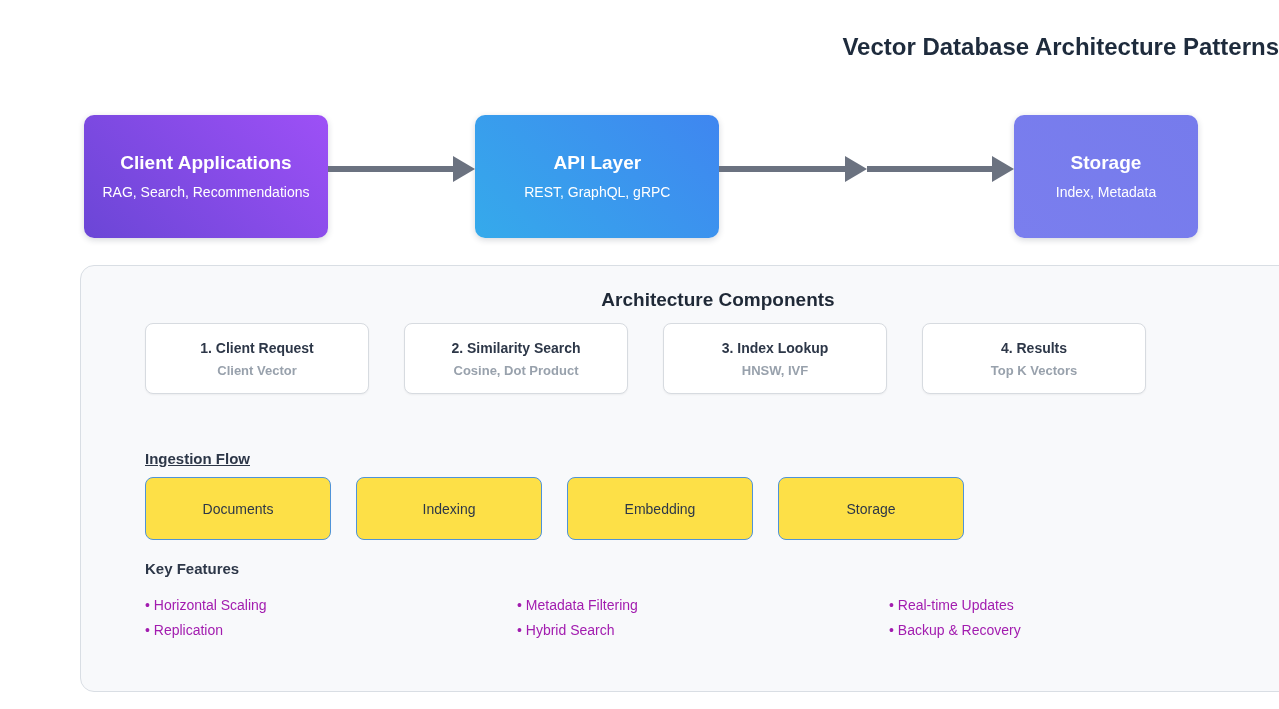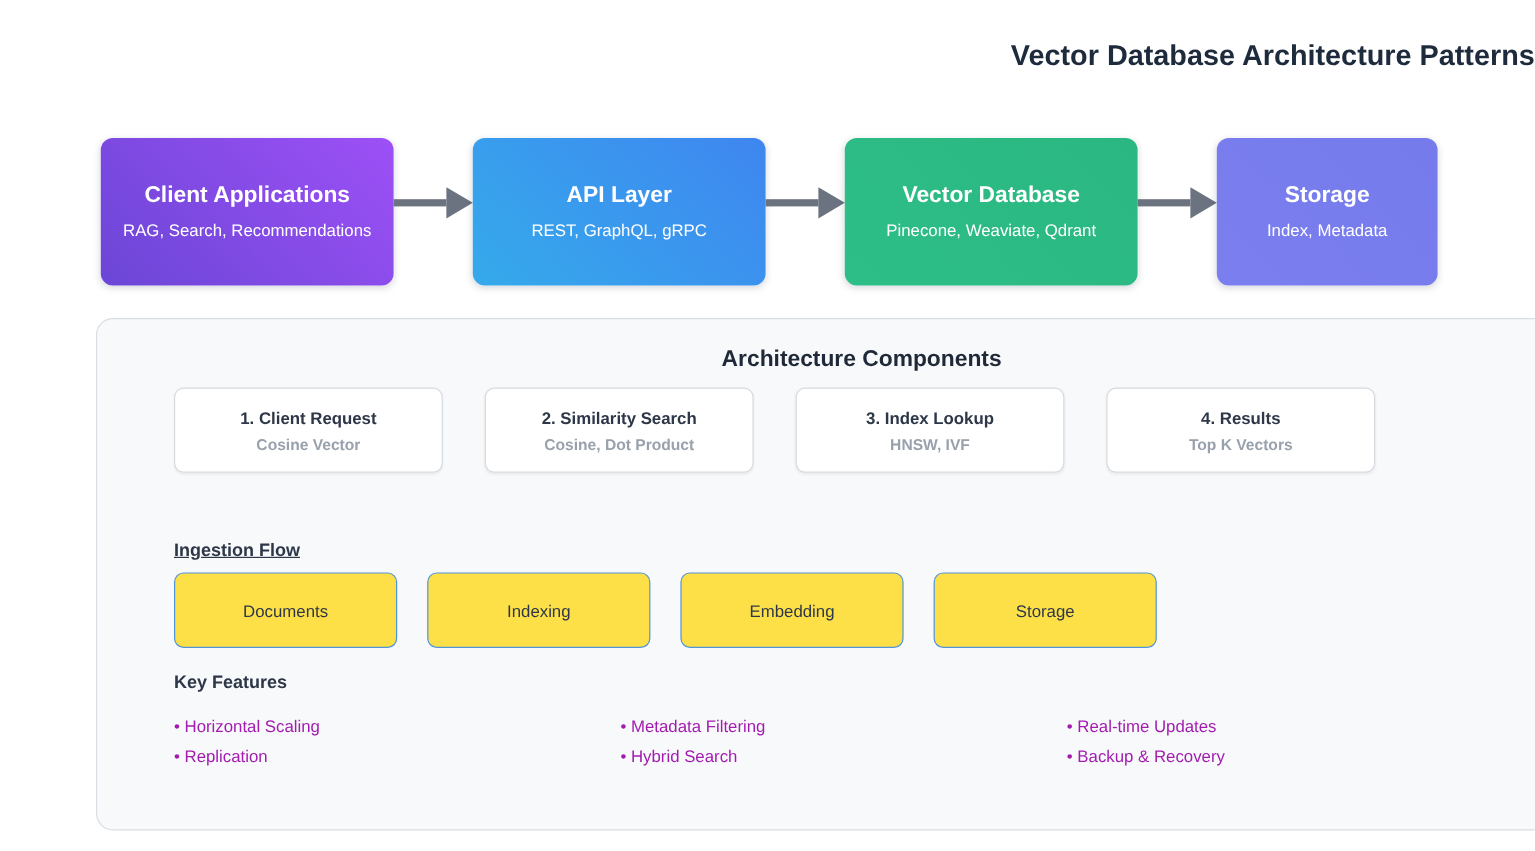--- a/index.html
+++ b/index.html
@@ -117,44 +117,40 @@
   <div class="flow-node w244" style="background: linear-gradient(45deg, rgb(53, 170, 235), rgb(63, 134, 240));">
     <div class="node-title">API Layer</div>
     <div class="node-subtitle">REST, GraphQL, gRPC</div>
   </div>
 
   <div class="arrow">
     <div class="arrow-shaft"></div>
     <div class="arrow-head"></div>
   </div>
 
-  <div class="flow-node w244" style="background: linear-gradient(45deg, rgb(45, 190, 135), rgb(43, 183, 129));">
-    <div class="node-title">Vector Database</div>
-    <div class="node-subtitle">Pinecone, Weaviate, Qdrant</div>
-  </div>
 
   <div class="arrow">
     <div class="arrow-shaft"></div>
     <div class="arrow-head"></div>
   </div>
 
   <div class="flow-node w184" style="background: linear-gradient(45deg, rgb(122, 126, 238), rgb(118, 123, 236));">
     <div class="node-title">Storage</div>
     <div class="node-subtitle">Index, Metadata</div>
   </div>
 
 </div>
 
 <div class="panel">
   <h2 class="panel-title">Architecture Components</h2>
 
   <div class="query-grid">
     <div class="query-card">
       <div class="qc-title">1. Client Request</div>
-      <div class="qc-subtitle">Cosine Vector</div>
+      <div class="qc-subtitle">Client Vector</div>
     </div>
     <div class="query-card">
       <div class="qc-title">2. Similarity Search</div>
       <div class="qc-subtitle">Cosine, Dot Product</div>
     </div>
     <div class="query-card">
       <div class="qc-title">3. Index Lookup</div>
       <div class="qc-subtitle">HNSW, IVF</div>
     </div>
     <div class="query-card">

